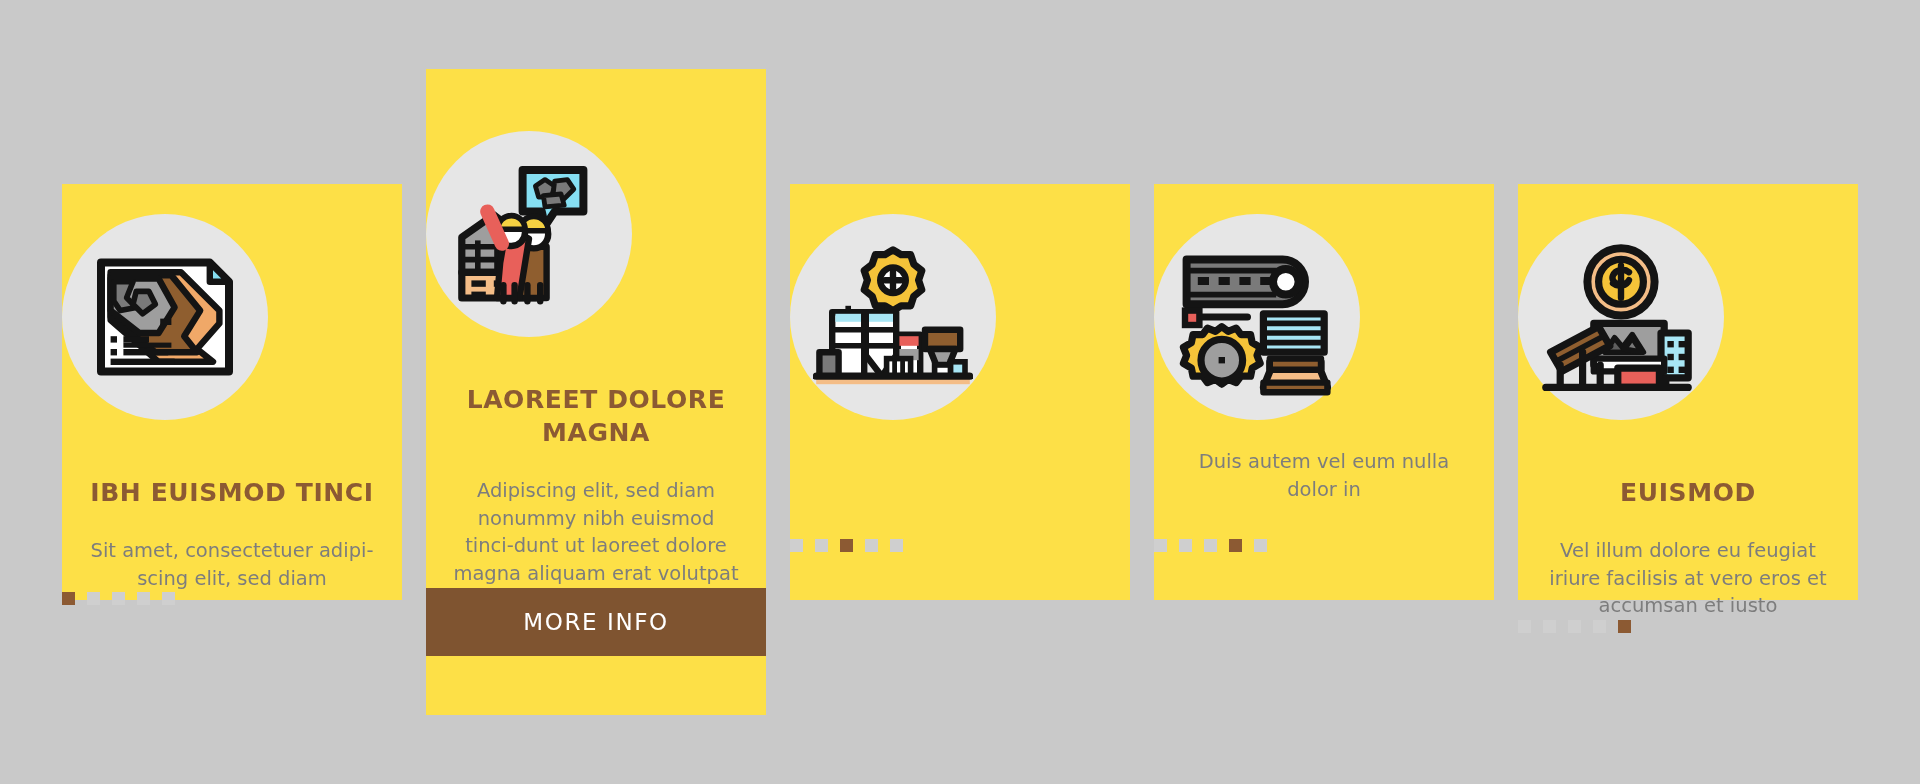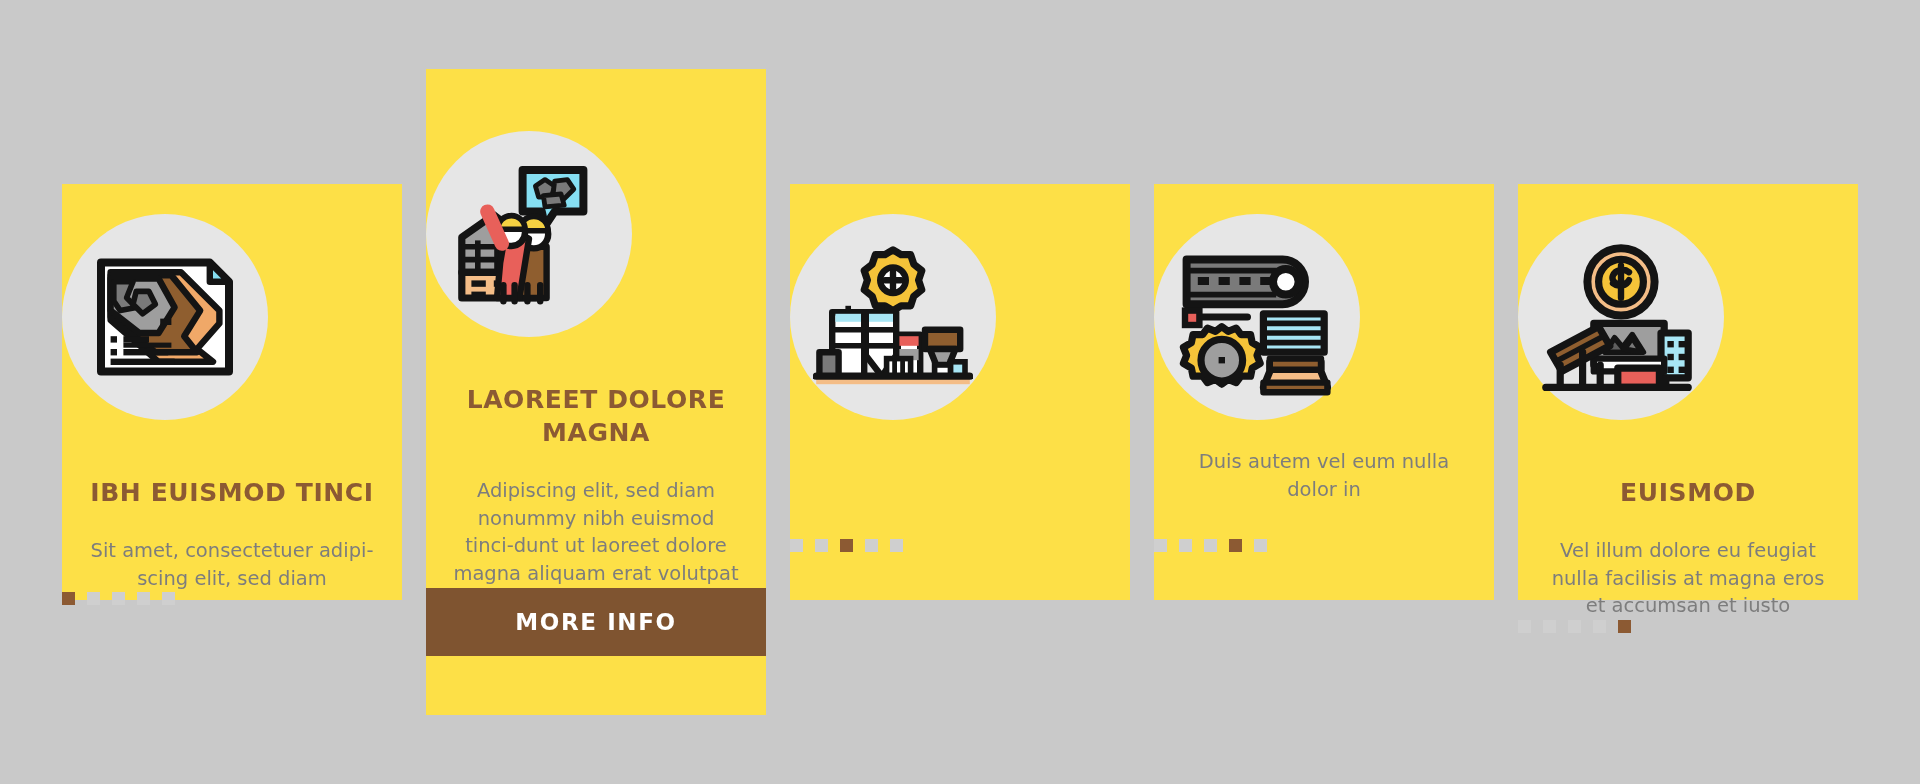--- a/index.html
+++ b/index.html
@@ -94,21 +94,21 @@
     height: 13px;
     background: #cfcfcf;
   }
   .dot.active {
     background: #8c5a33;
   }
   .more-btn {
     width: 100%;
     background: #7f5430;
     color: #ffffff;
-    font-weight: bold;
+    font-weight: normal;
     font-size: 23px;
     letter-spacing: 1.6px;
     text-align: center;
     padding: 21px 0;
     box-sizing: border-box;
     border: none;
     font-family: inherit;
     cursor: pointer;
   }
   .btn-pad { height: 62px; }
@@ -306,21 +306,21 @@
           <g stroke="#141414" stroke-width="4.5" stroke-linecap="round">
             <line x1="12" y1="80" x2="12" y2="94"></line>
             <line x1="26" y1="72" x2="26" y2="94"></line>
             <line x1="37" y1="80" x2="37" y2="94"></line>
             <line x1="78" y1="88" x2="78" y2="94"></line>
             <line x1="3" y1="94" x2="92" y2="94"></line>
           </g>
         </svg>
       </div>
       <div class="card-title">EUISMOD</div>
-      <div class="card-desc">Vel illum dolore eu feugiat nulla facilisis at magna eros et accumsan et iusto</div>
+      <div class="card-desc">Vel illum dolore eu feugiat iriure facilisis at vero eros et accumsan et iusto</div>
       <div class="spacer"></div>
       <div class="dots">
         <span class="dot"></span>
         <span class="dot"></span>
         <span class="dot"></span>
         <span class="dot"></span>
         <span class="dot active"></span>
       </div>
     </div>
 

